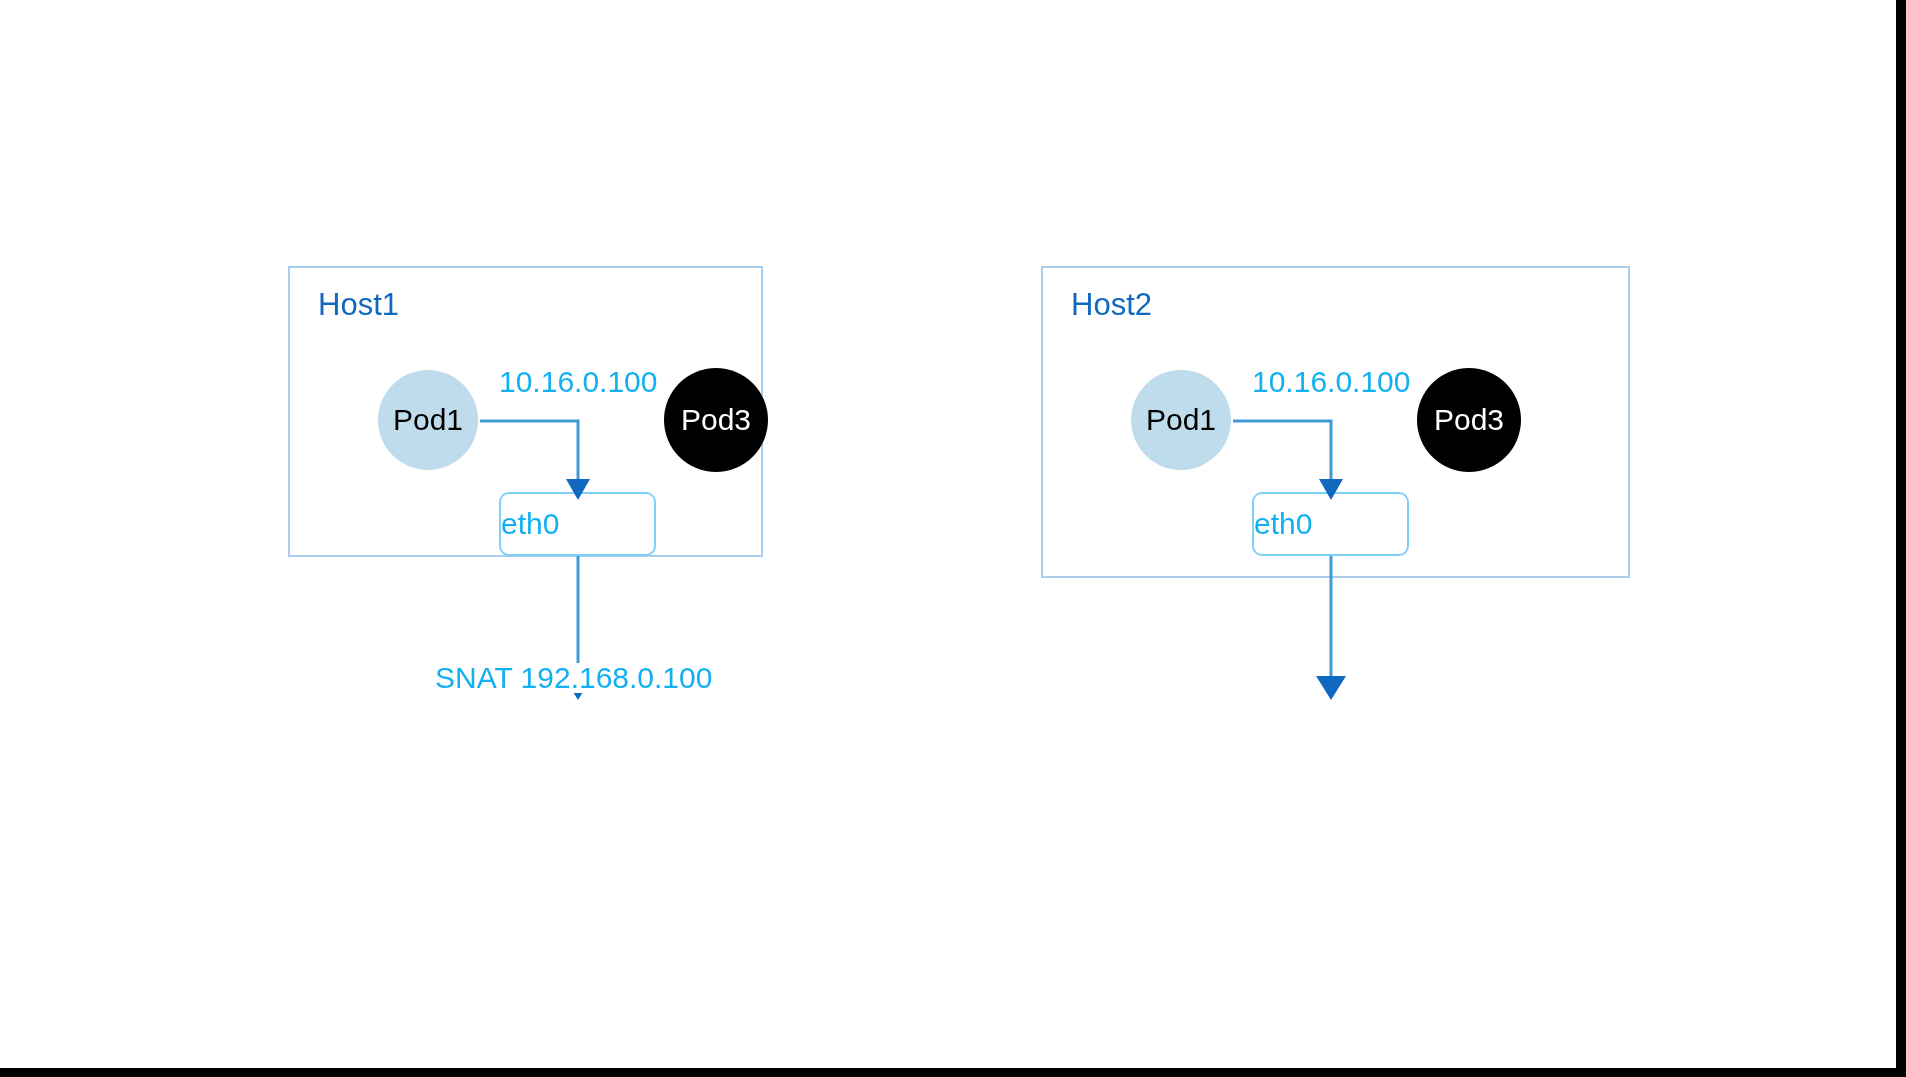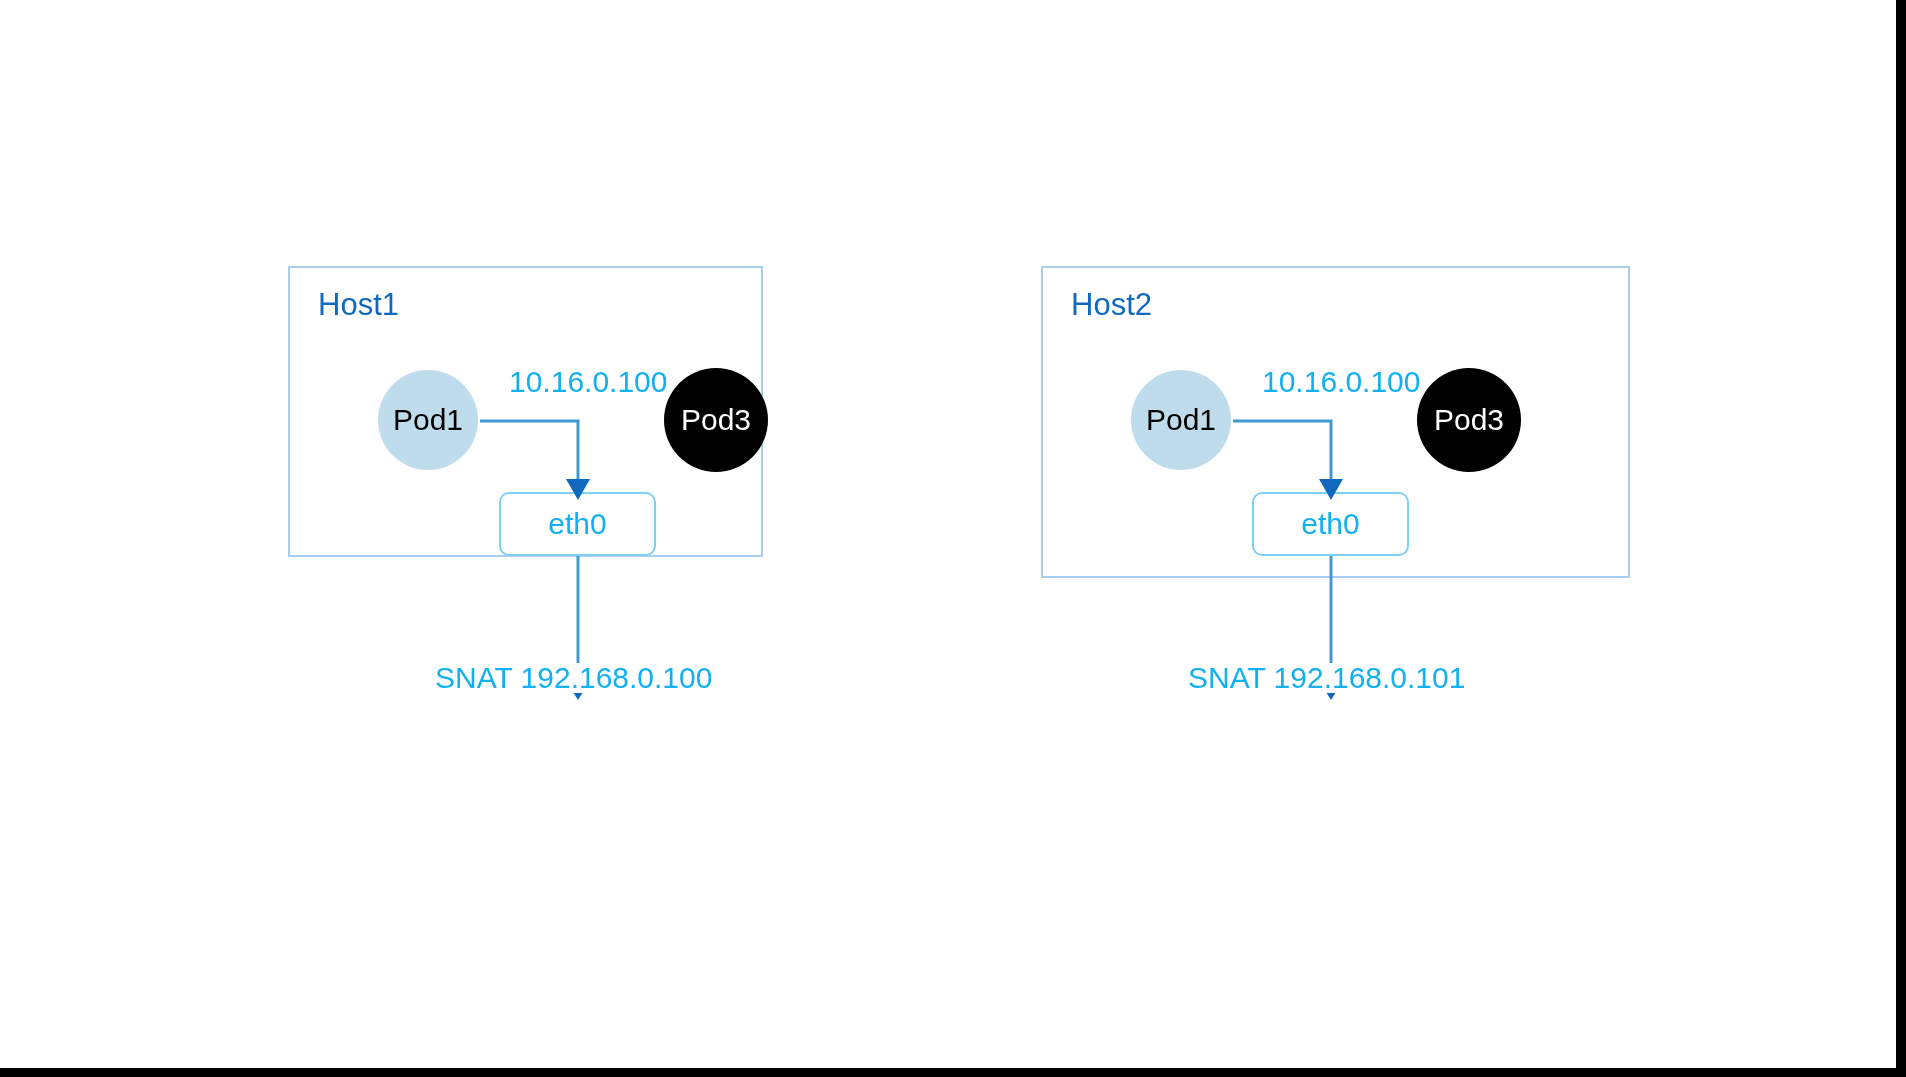--- a/index.html
+++ b/index.html
@@ -82,21 +82,20 @@
 
   
   .eth-box {
     position: absolute;
     box-sizing: border-box;
     border: 2px solid #7fd0f5;
     border-radius: 10px;
     background: #ffffff;
     display: flex;
     align-items: center;
-    justify-content: center;
     font-size: 30px;
     color: #12b0f0;
     line-height: 1;
   }
 
   
   .wire-layer {
     position: absolute;
     left: 0;
     top: 0;
@@ -106,21 +105,20 @@
     overflow: visible;
   }
 
   
   .ip-label {
     position: absolute;
     font-size: 30px;
     color: #12b0f0;
     white-space: nowrap;
     line-height: 1;
-    margin-left: 10px;
   }
   .snat-label {
     position: absolute;
     font-size: 30px;
     color: #12b0f0;
     white-space: nowrap;
     line-height: 1;
     background: #ffffff;
     padding: 0 6px;
     margin-top: 40px;
@@ -179,18 +177,17 @@
   </div>
 
   <svg class="wire-layer">
     <path d="M 1233 421 L 1331 421 L 1331 479" fill="none" stroke="#3f9ad4" stroke-width="3"></path>
     <polygon points="1319,479 1343,479 1331,500" fill="#1069bf"></polygon>
 
     <path d="M 1331 556 L 1331 676" fill="none" stroke="#3f9ad4" stroke-width="3"></path>
     <polygon points="1316,676 1346,676 1331,700" fill="#1069bf"></polygon>
   </svg>
 
-  <div class="snat-label" style="left:1182px; top:623px;">SNAT 192.168.0.101</div>
 
 </div>
 
 <div class="edge-right"></div>
 <div class="edge-bottom"></div>
 
 </body></html>

